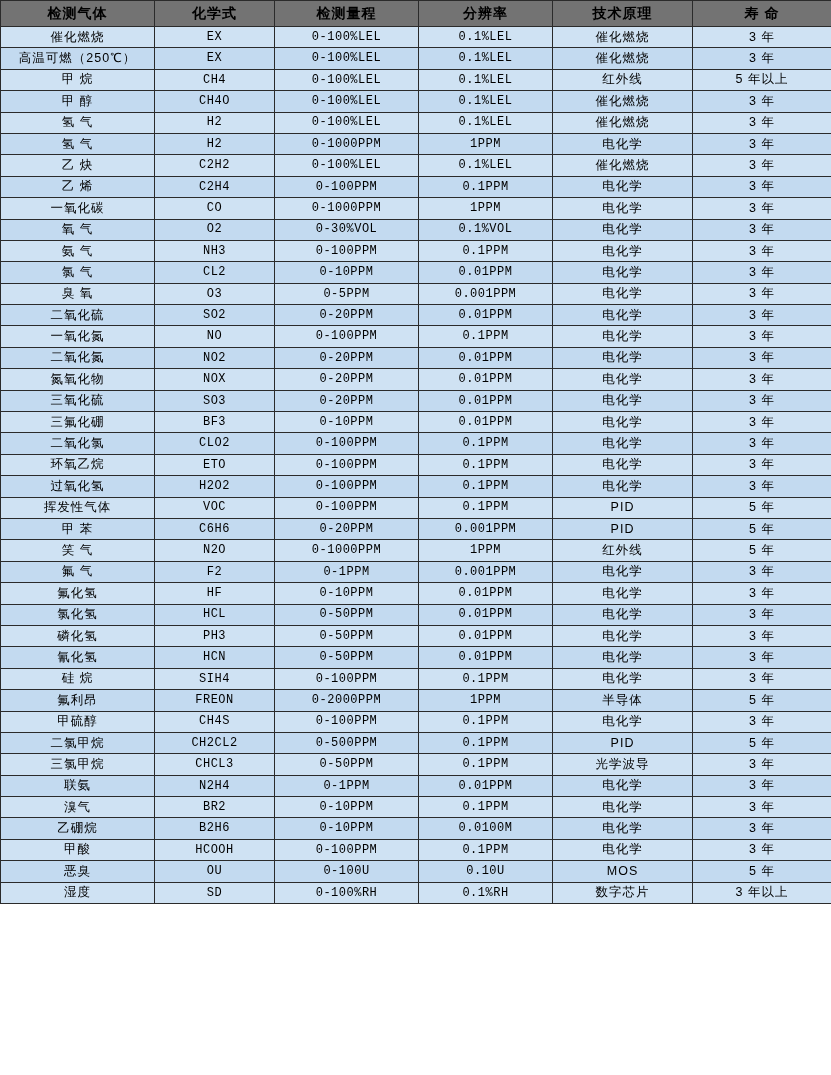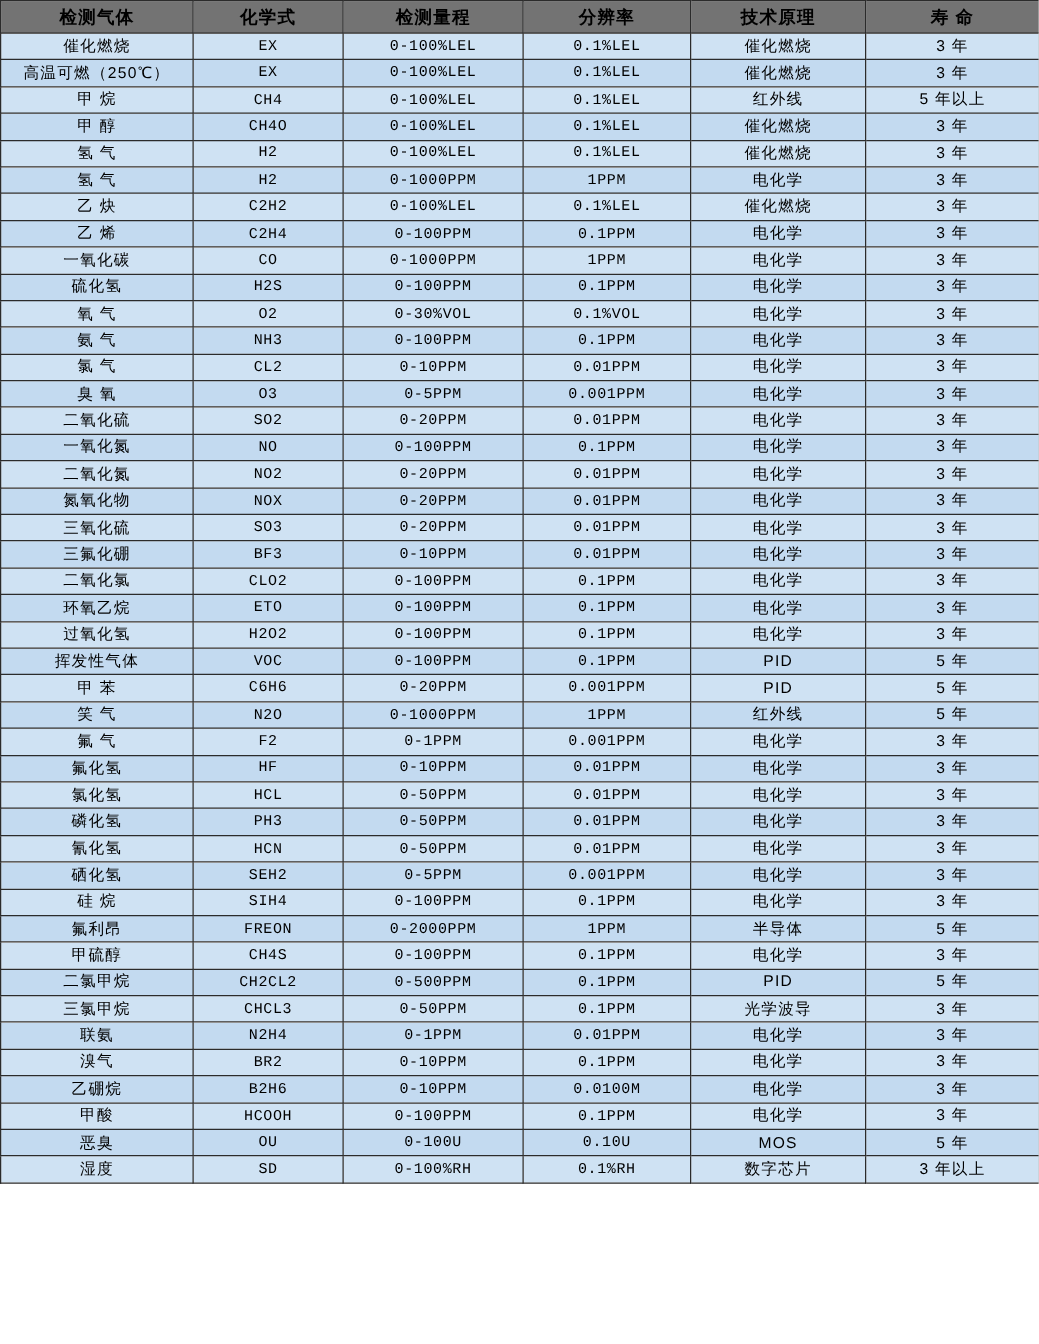--- a/index.html
+++ b/index.html
@@ -159,28 +159,20 @@
         </tr>
         <tr>
           <td class="col-name">一氧化碳</td>
           <td class="col-formula">CO</td>
           <td class="col-range">0-1000PPM</td>
           <td class="col-res">1PPM</td>
           <td class="col-tech">电化学</td>
           <td class="col-life">3 年</td>
         </tr>
         <tr>
-          <td class="col-name">硫化氢</td>
-          <td class="col-formula">H2S</td>
-          <td class="col-range">0-100PPM</td>
-          <td class="col-res">0.1PPM</td>
-          <td class="col-tech">电化学</td>
-          <td class="col-life">3 年</td>
-        </tr>
-        <tr>
           <td class="col-name">氧 气</td>
           <td class="col-formula">O2</td>
           <td class="col-range">0-30%VOL</td>
           <td class="col-res">0.1%VOL</td>
           <td class="col-tech">电化学</td>
           <td class="col-life">3 年</td>
         </tr>
         <tr>
           <td class="col-name">氨 气</td>
           <td class="col-formula">NH3</td>
@@ -331,28 +323,20 @@
           <td class="col-range">0-50PPM</td>
           <td class="col-res">0.01PPM</td>
           <td class="col-tech">电化学</td>
           <td class="col-life">3 年</td>
         </tr>
         <tr>
           <td class="col-name">氰化氢</td>
           <td class="col-formula">HCN</td>
           <td class="col-range">0-50PPM</td>
           <td class="col-res">0.01PPM</td>
-          <td class="col-tech">电化学</td>
-          <td class="col-life">3 年</td>
-        </tr>
-        <tr>
-          <td class="col-name">硒化氢</td>
-          <td class="col-formula">SEH2</td>
-          <td class="col-range">0-5PPM</td>
-          <td class="col-res">0.001PPM</td>
           <td class="col-tech">电化学</td>
           <td class="col-life">3 年</td>
         </tr>
         <tr>
           <td class="col-name">硅 烷</td>
           <td class="col-formula">SIH4</td>
           <td class="col-range">0-100PPM</td>
           <td class="col-res">0.1PPM</td>
           <td class="col-tech">电化学</td>
           <td class="col-life">3 年</td>

